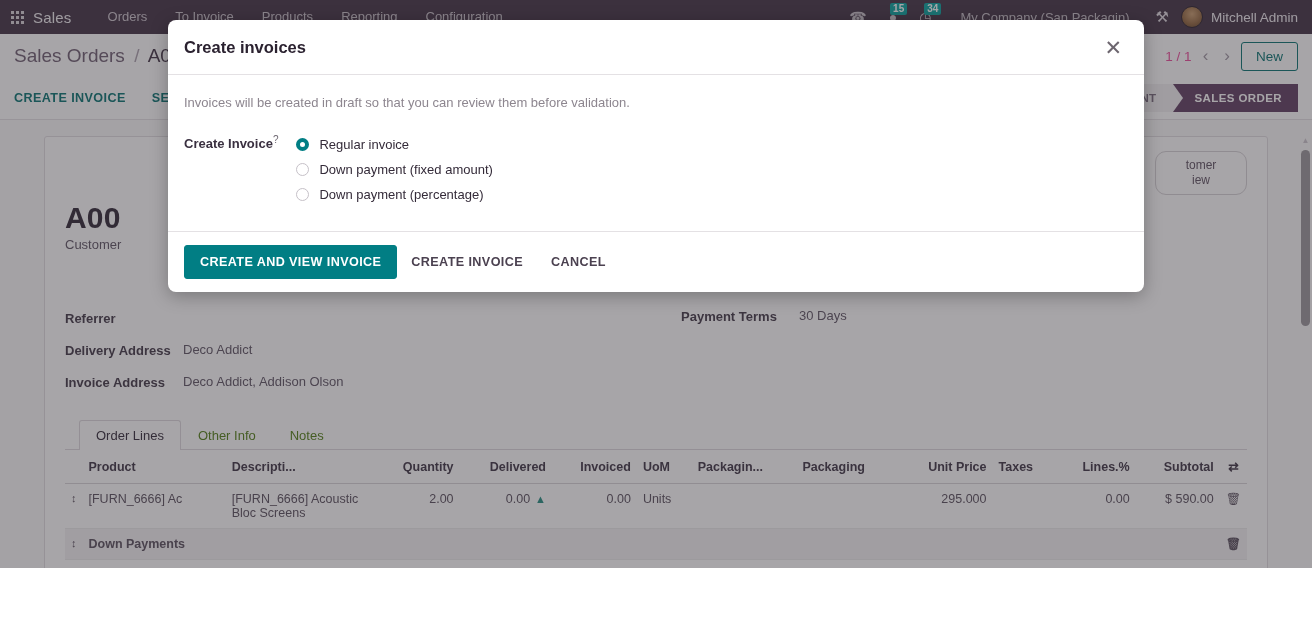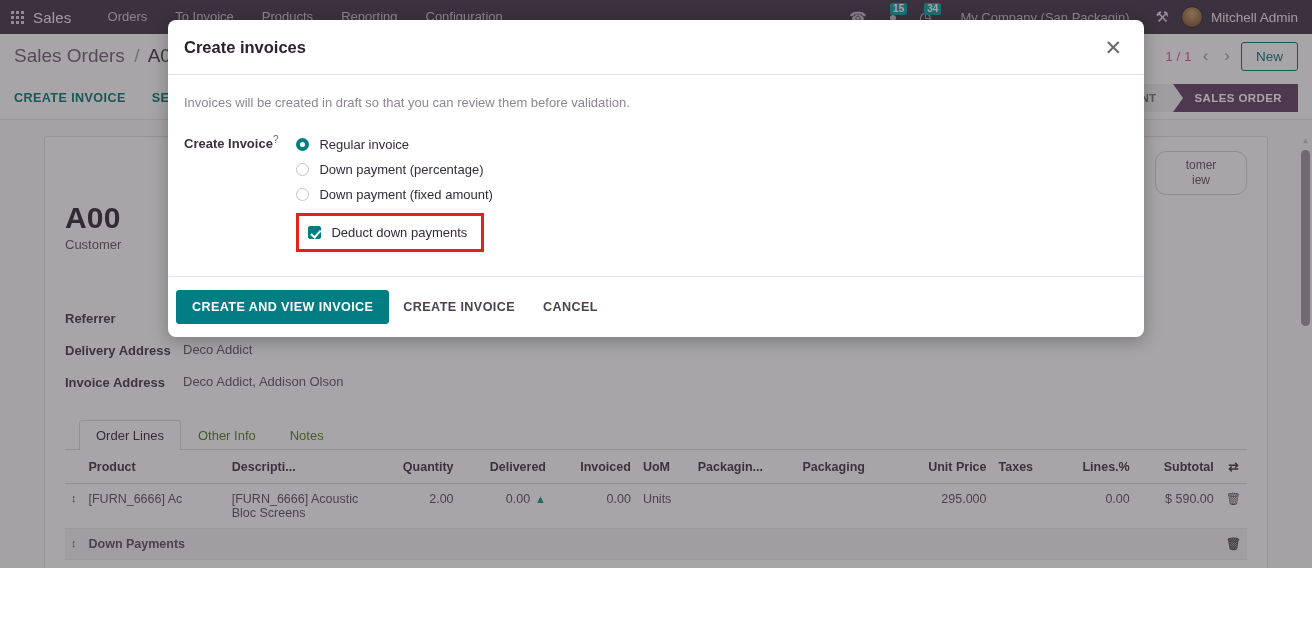--- a/index.html
+++ b/index.html
@@ -376,21 +376,21 @@
     content: "";
     position: absolute;
     left: 3.6px; top: 1px;
     width: 4px; height: 7.5px;
     border: solid #fff;
     border-width: 0 2px 2px 0;
     transform: rotate(42deg);
   }
   .modal-foot {
     border-top: 1px solid #e4e1e4;
-    padding: 13px 8px;
+    padding: 13px 16px;
     display: flex; align-items: center; gap: 0;
   }
   .btn-primary {
     background: #017e84;
     color: #fff;
     border: 1px solid #017e84;
     border-radius: 3px;
     font-size: 12.6px;
     font-weight: 700;
     letter-spacing: .4px;
@@ -592,33 +592,27 @@
         <div class="radio-label">
           <span>Create Invoice</span><sup>?</sup>
         </div>
         <div class="radio-opts">
           <div class="opt">
             <span class="rd on"></span>
             <span class="opt-txt">Regular invoice</span>
           </div>
           <div class="opt">
             <span class="rd"></span>
-            <span class="opt-txt">Down payment (percentage)</span>
+            <span class="opt-txt">Down payment (fixed amount)</span>
           </div>
           <div class="opt">
             <span class="rd"></span>
-            <span class="opt-txt">Down payment (fixed amount)</span>
-          </div>
-
-          <div class="hl-wrap">
-            <div class="hl-box">
-              <span class="cb"></span>
-              <span class="opt-txt">Deduct down payments</span>
-            </div>
-          </div>
+            <span class="opt-txt">Down payment (percentage)</span>
+          </div>
+
         </div>
       </div>
     </div>
 
     <div class="modal-foot">
       <button class="btn-primary">CREATE AND VIEW INVOICE</button>
       <button class="btn-link">CREATE INVOICE</button>
       <button class="btn-link">CANCEL</button>
     </div>
   </div>

